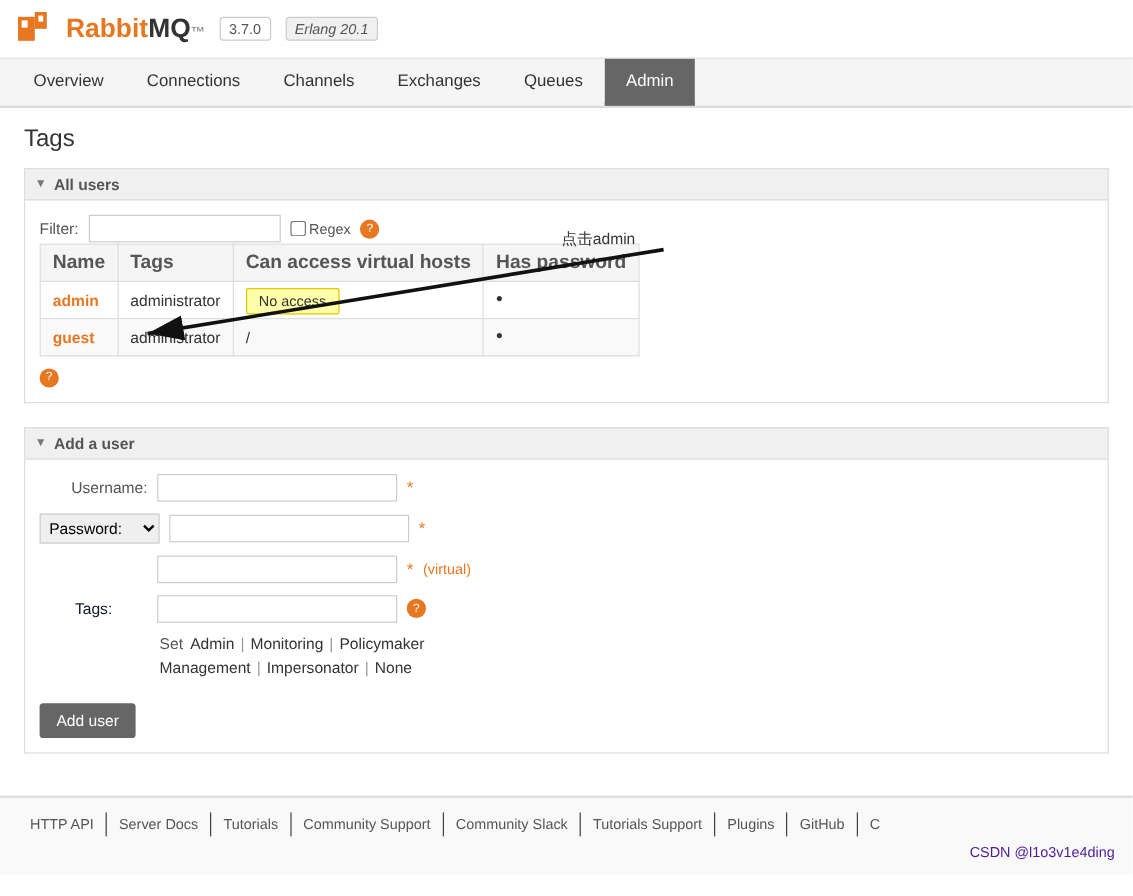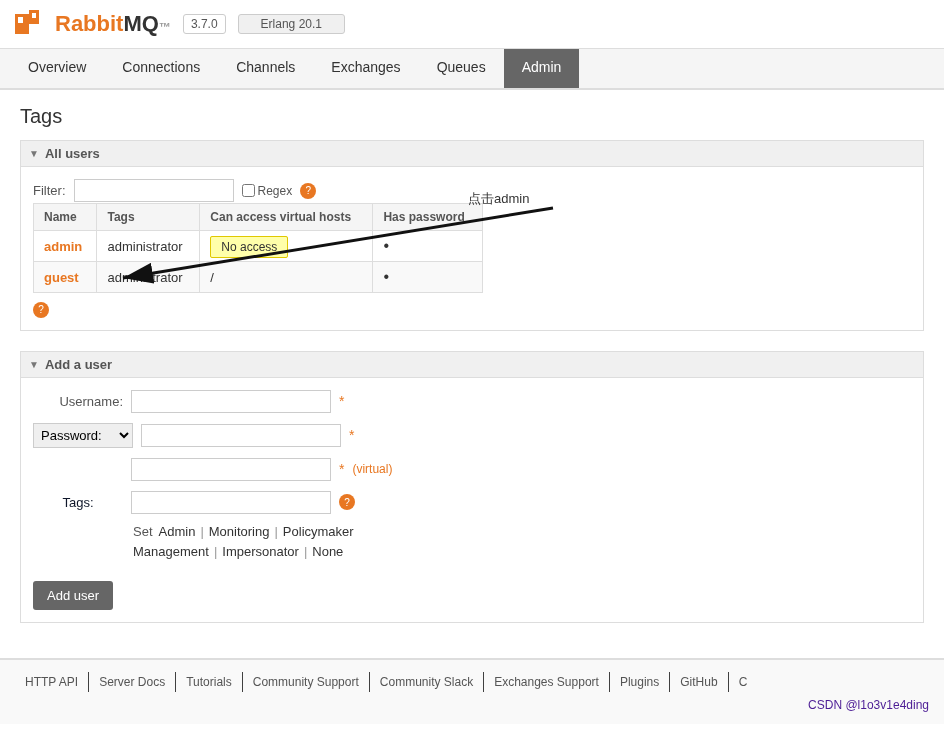--- a/index.html
+++ b/index.html
@@ -2,21 +2,21 @@
 <html><head>
   <meta charset="utf-8">
   <style>
     * { box-sizing: border-box; margin: 0; padding: 0; }
     body { font-family: Arial, Helvetica, sans-serif; font-size: 13px; background: #fff; color: #333; }
 
     
     #header { background: #fff; padding: 10px 15px; display: flex; align-items: center; gap: 12px; border-bottom: 1px solid #ddd; }
     #logo { display: flex; align-items: center; gap: 4px; }
     .version-badge { background: #fff; border: 1px solid #ccc; border-radius: 3px; padding: 2px 7px; font-size: 12px; color: #555; }
-    .erlang-badge { background: #f0f0f0; border: 1px solid #ccc; border-radius: 3px; padding: 2px 22px; font-size: 12px; color: #555; }
+    .erlang-badge { background: #f0f0f0; border: 1px solid #ccc; border-radius: 3px; padding: 2px 7px; font-size: 12px; color: #555; font-style: italic; }
 
     
     #nav { background: #f5f5f5; border-bottom: 2px solid #ddd; display: flex; padding: 0 10px; }
     .nav-tab { padding: 10px 18px; cursor: pointer; font-size: 14px; color: #333; text-decoration: none; border-bottom: 3px solid transparent; }
     .nav-tab.active { background: #666; color: #fff; border-bottom: 3px solid #666; }
 
     
     #content { padding: 15px 20px; }
     h1.page-title { font-size: 20px; font-weight: normal; margin-bottom: 12px; color: #333; }
 
@@ -28,21 +28,21 @@
 
     
     .filter-row { display: flex; align-items: center; gap: 8px; margin-bottom: 1px; }
     .filter-label { color: #555; }
     .filter-input { border: 1px solid #ccc; padding: 3px 6px; font-size: 13px; width: 160px; }
     .regex-label { display: flex; align-items: center; gap: 3px; font-size: 12px; color: #555; }
     .help-btn { background: #e87722; color: #fff; border: none; border-radius: 50%; width: 16px; height: 16px; font-size: 10px; cursor: pointer; display: inline-flex; align-items: center; justify-content: center; }
 
     
     .users-table { width: auto; border-collapse: collapse; min-width: 450px; }
-    .users-table th { background: #f5f5f5; border: 1px solid #ddd; padding: 6px 10px; text-align: left; font-size: 12px; color: #555; }
+    .users-table th { background: #f5f5f5; border: 1px solid #ddd; padding: 6px 10px; text-align: left; font-size: 16px; color: #555; }
     .users-table td { border: 1px solid #ddd; padding: 6px 10px; font-size: 13px; }
     .users-table tr:nth-child(even) td { background: #f9f9f9; }
     .user-link { color: #e87722; text-decoration: none; font-weight: bold; }
     .no-access { background: #ffffaa; border: 1px solid #e0c800; padding: 3px 10px; font-size: 12px; color: #333; border-radius: 2px; }
     .has-password-dot { color: #333; font-size: 16px; }
 
     
     .form-row { display: flex; align-items: center; gap: 8px; margin-bottom: 10px; }
     .form-label { text-align: right; width: 90px; color: #555; }
     .form-input { border: 1px solid #ccc; padding: 3px 6px; font-size: 13px; width: 200px; }
@@ -232,19 +232,19 @@
 
 </div>
 
 <div id="footer">
   <div class="footer-links">
     <a class="footer-link">HTTP API</a>
     <a class="footer-link">Server Docs</a>
     <a class="footer-link">Tutorials</a>
     <a class="footer-link">Community Support</a>
     <a class="footer-link">Community Slack</a>
-    <a class="footer-link">Exchanges Support</a>
+    <a class="footer-link">Tutorials Support</a>
     <a class="footer-link">Plugins</a>
     <a class="footer-link">GitHub</a>
     <a class="footer-link">C</a>
   </div>
   <div class="footer-credit">CSDN @l1o3v1e4ding</div>
 </div>
 
 </body></html>

